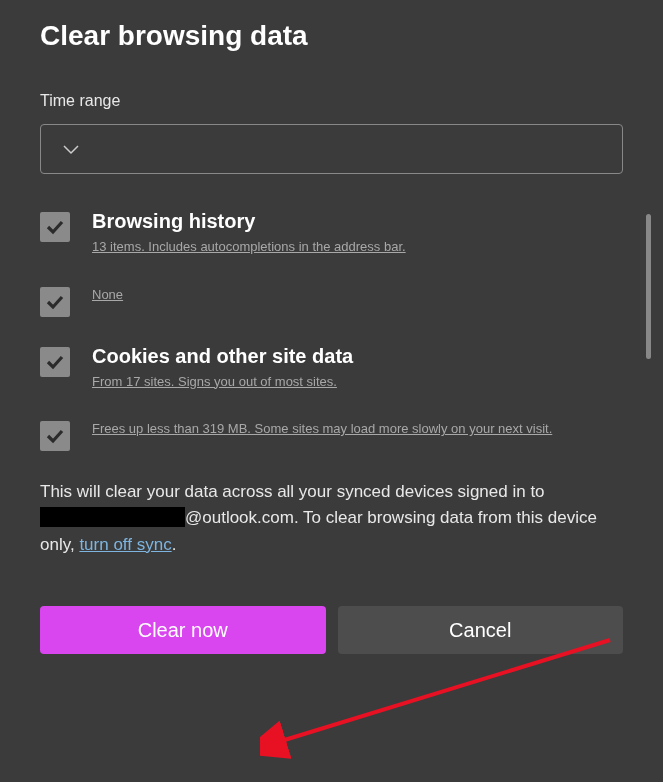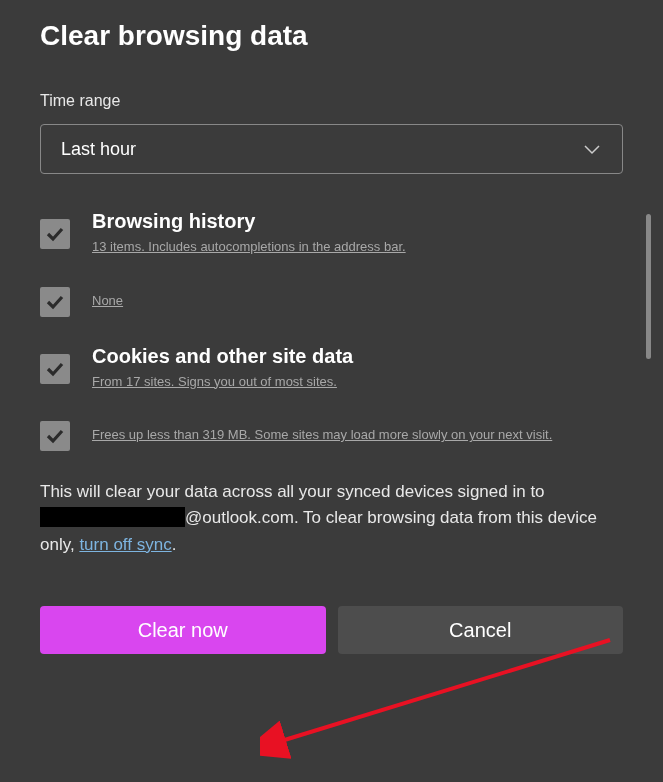--- a/index.html
+++ b/index.html
@@ -52,21 +52,21 @@
       position: absolute;
       right: -28px;
       top: 4px;
       width: 5px;
       height: 145px;
       background: #888;
       border-radius: 3px;
     }
     .option-row {
       display: flex;
-      align-items: center;
+      align-items: flex-start;
       margin-bottom: 28px;
     }
     .checkbox {
       width: 30px;
       height: 30px;
       background: #8a8a8a;
       border-radius: 2px;
       flex-shrink: 0;
       margin-right: 22px;
       display: flex;
@@ -139,21 +139,20 @@
     }
   </style>
 </head>
 <body>
 
 <h1 class="title">Clear browsing data</h1>
 
 <div class="label">Time range</div>
 
 <div class="select-wrap">
-  <span class="select-value">Last hour</span>
   <span class="chevron">
     <svg viewBox="0 0 20 20">
         <polyline points="3 7 10 14 17 7"></polyline>
       </svg>
   </span>
 </div>
 
 <div class="options">
   <div class="scrollbar-track"></div>
 

